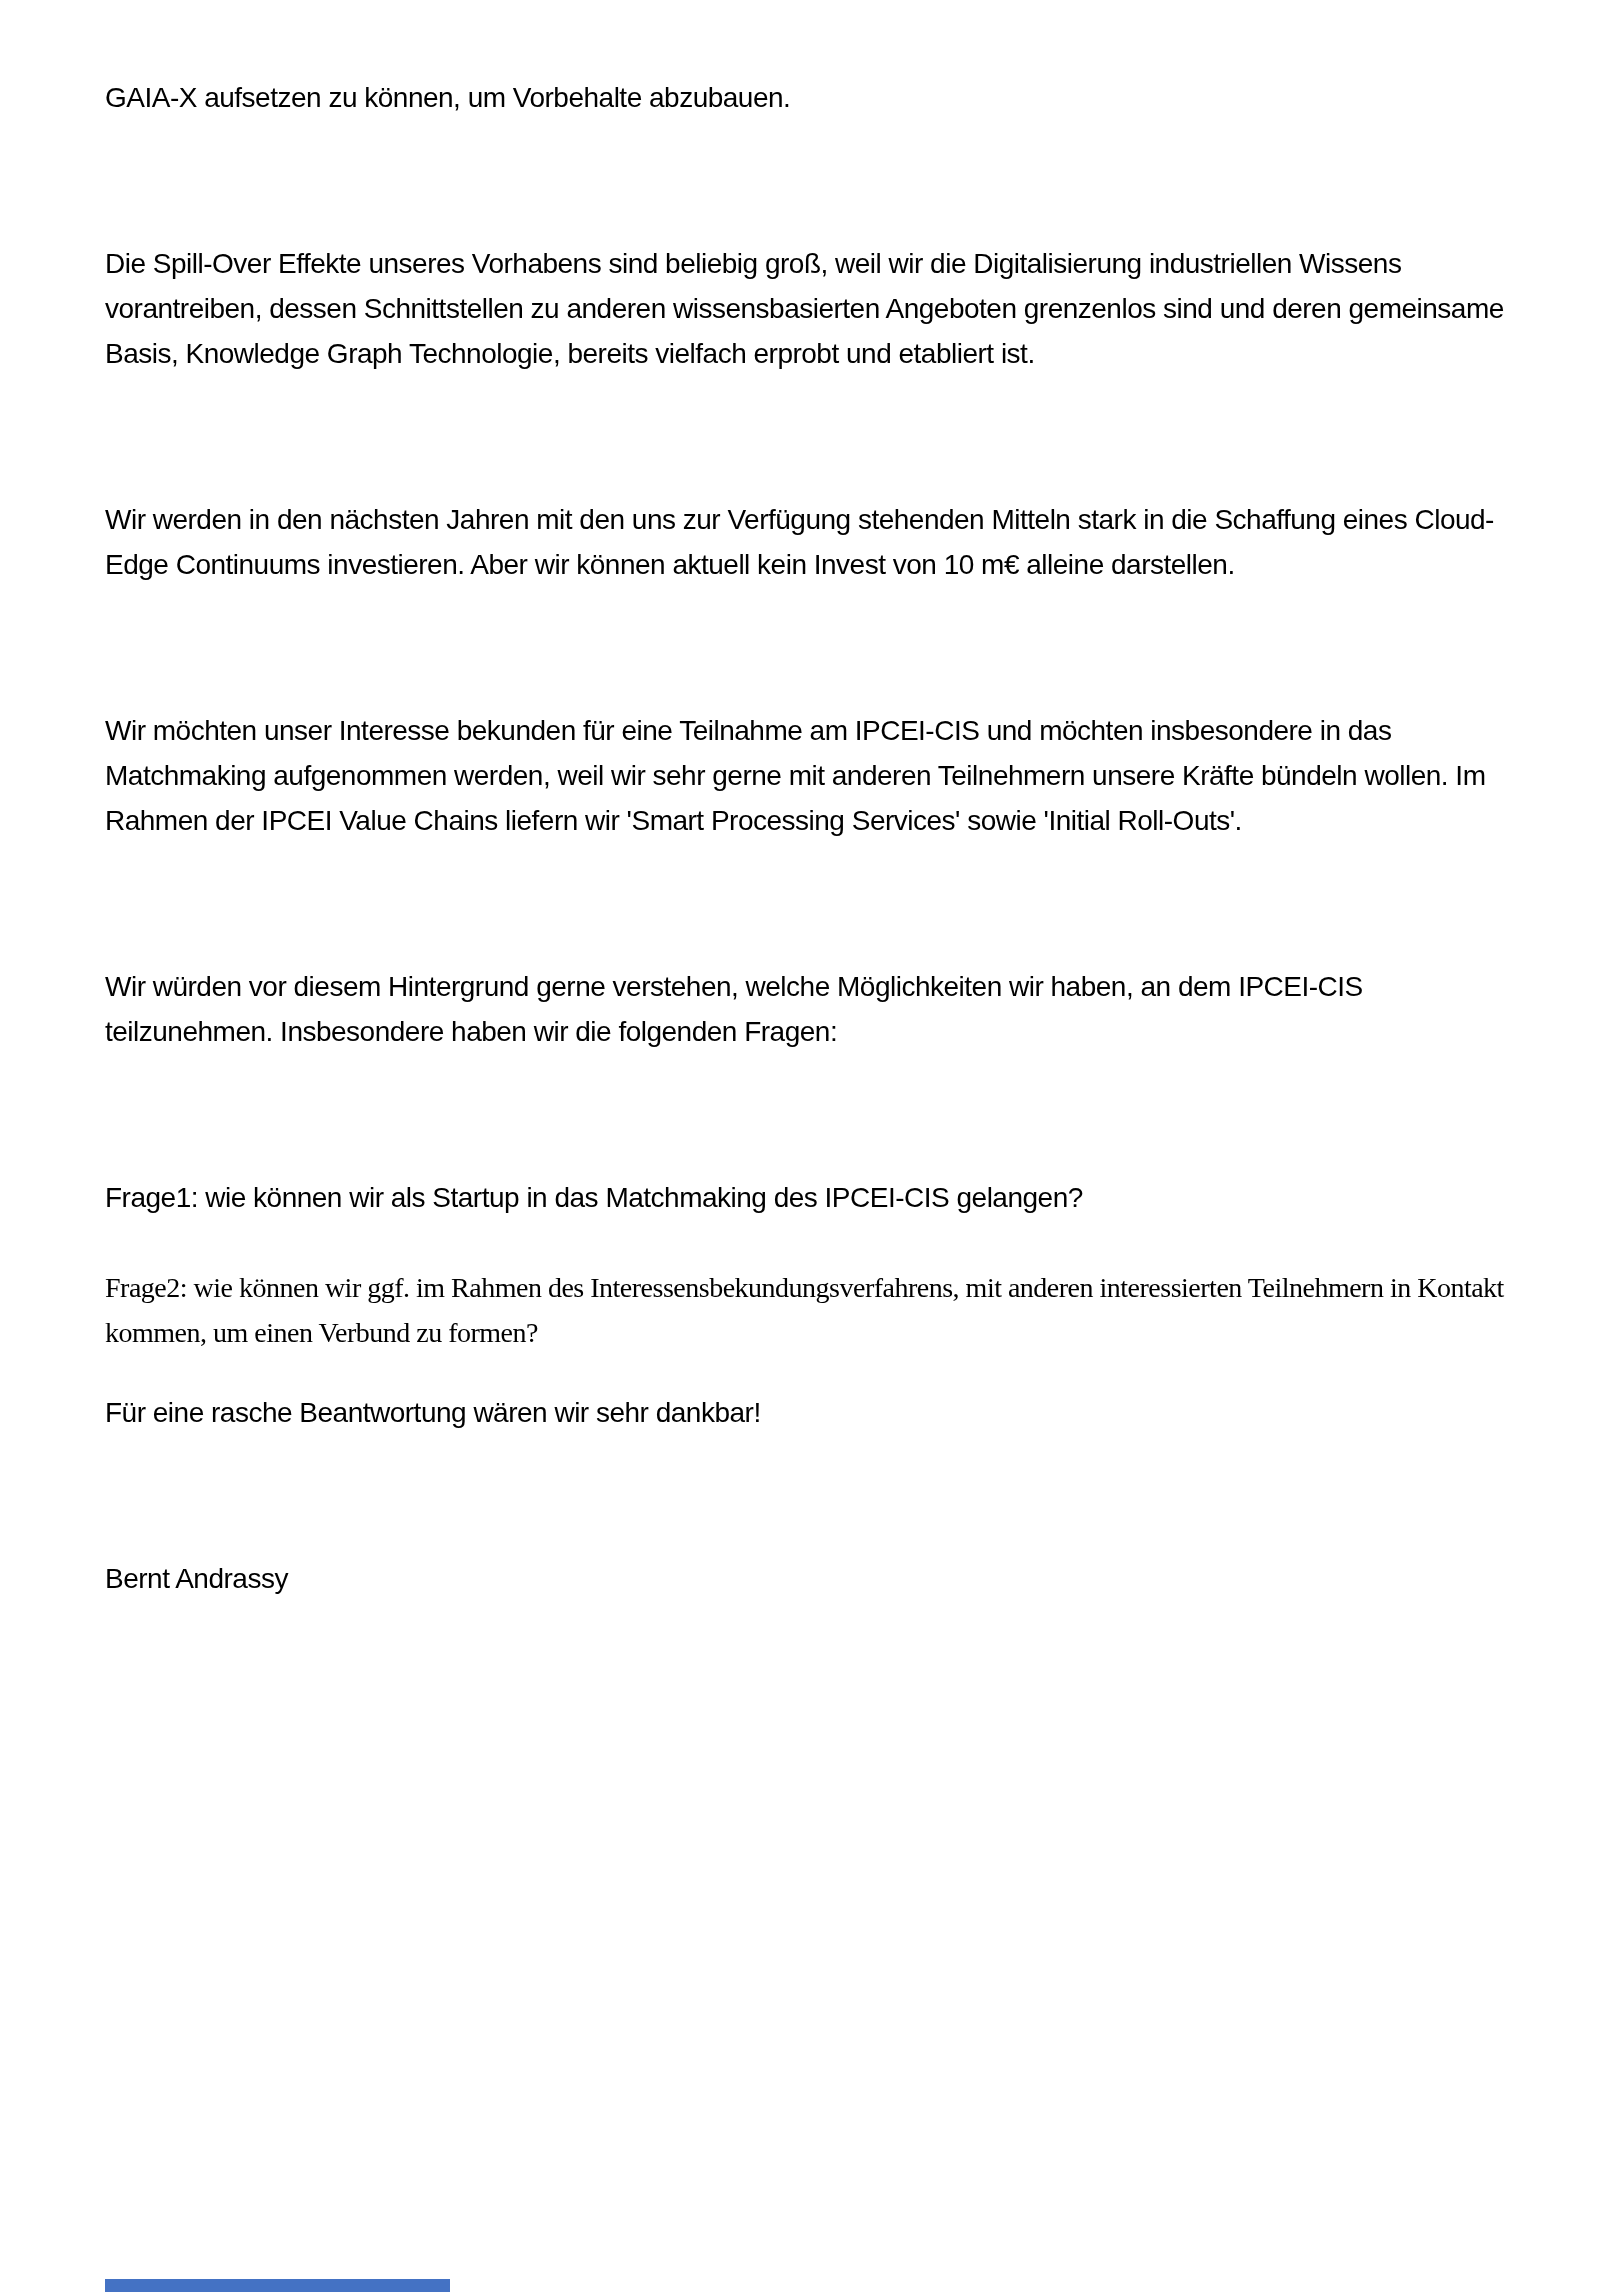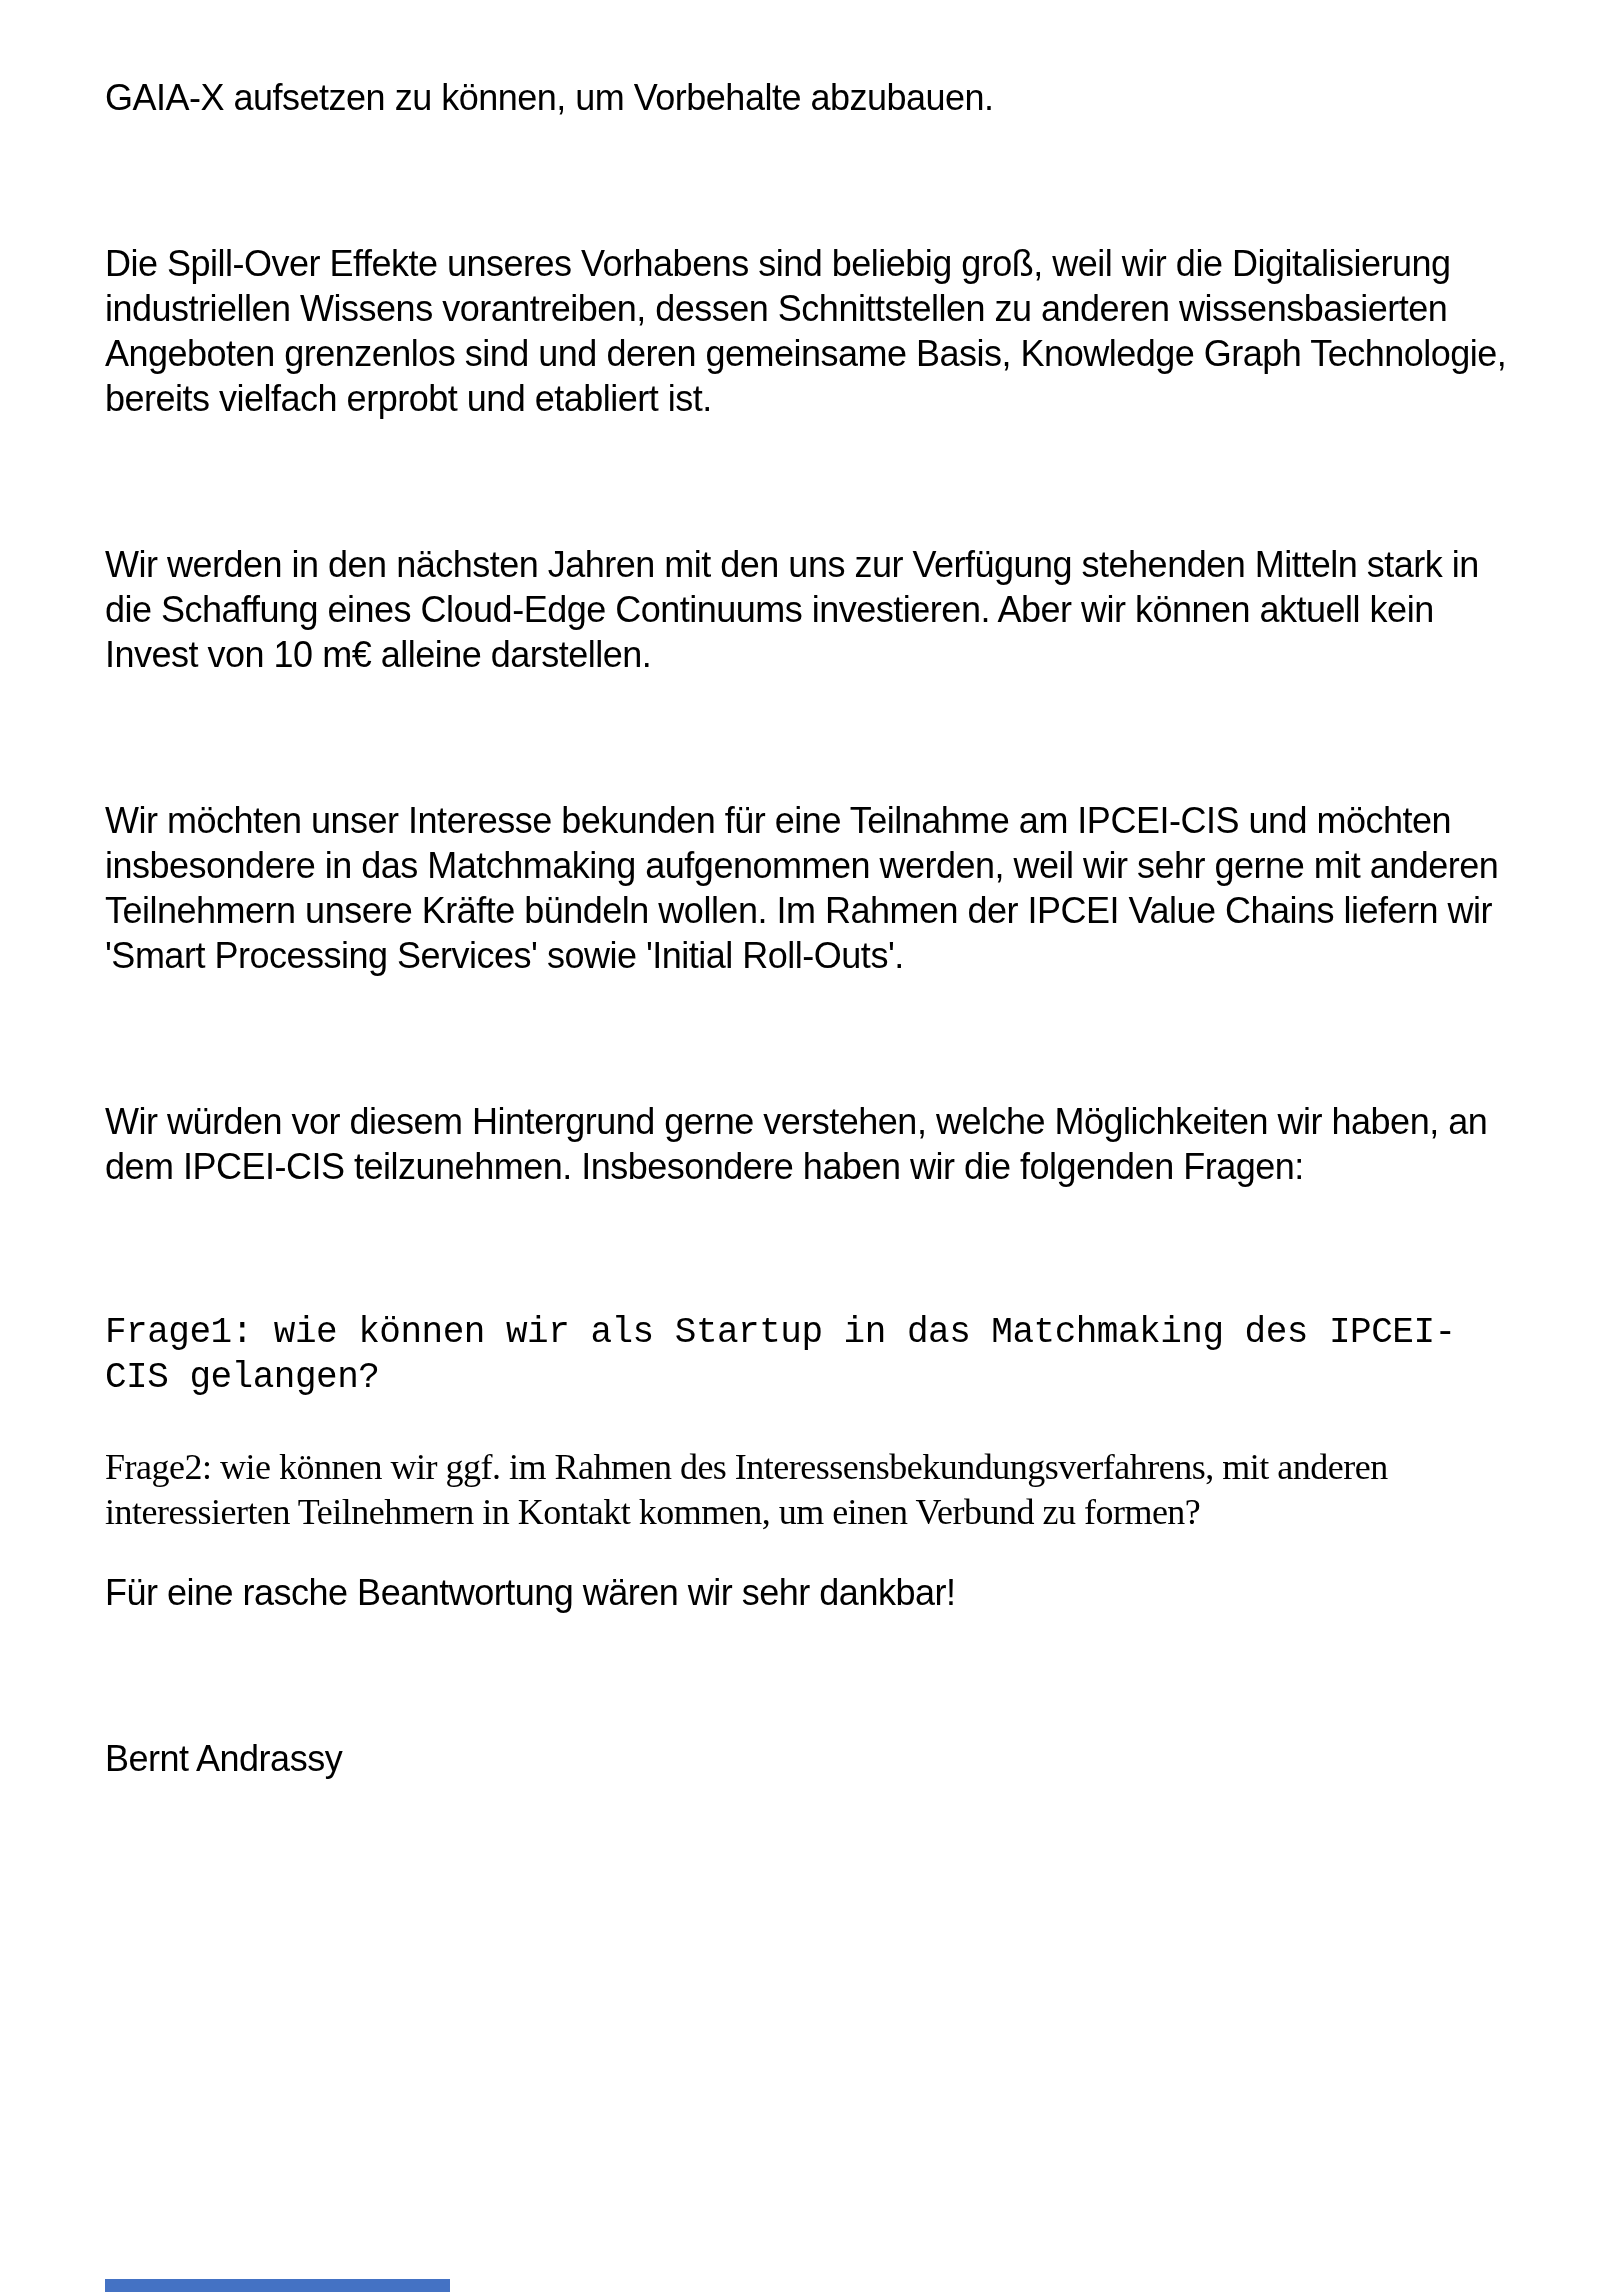--- a/index.html
+++ b/index.html
@@ -16,27 +16,27 @@
     color: #000000;
   }
   .page {
     box-sizing: border-box;
     width: 1621px;
     height: 2293px;
     padding: 75px 103px 0 105px;
   }
   .page p {
     margin: 0 0 121px 0;
-    font-size: 36px;
+    font-size: 28px;
     line-height: 45px;
     letter-spacing: -0.5px;
     white-space: normal;
   }
   
-  .page p.q-tight-1 { margin-bottom: 45px; font-family: Liberation Mono, monospace; }
+  .page p.q-tight-1 { margin-bottom: 45px; }
   .page p.q-tight-2 { margin-bottom: 35px; font-family: Liberation Serif, serif; }
   
   .footer-bar {
     position: absolute;
     left: 105px;
     bottom: 0;
     width: 345px;
     height: 13.7px;
     background: #4472C4;
   }

